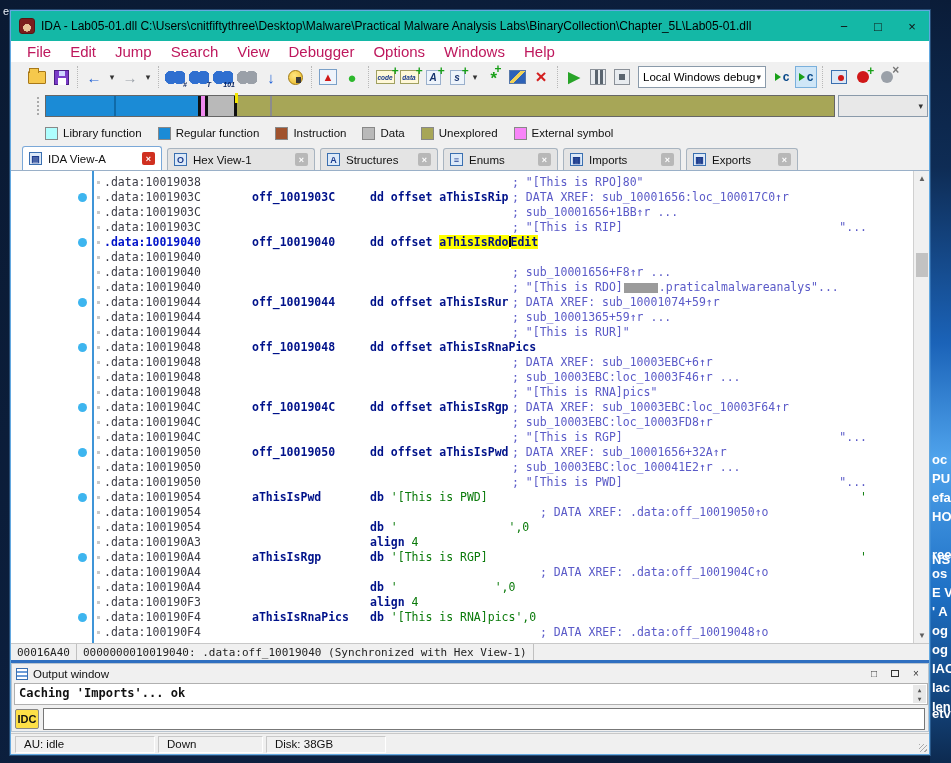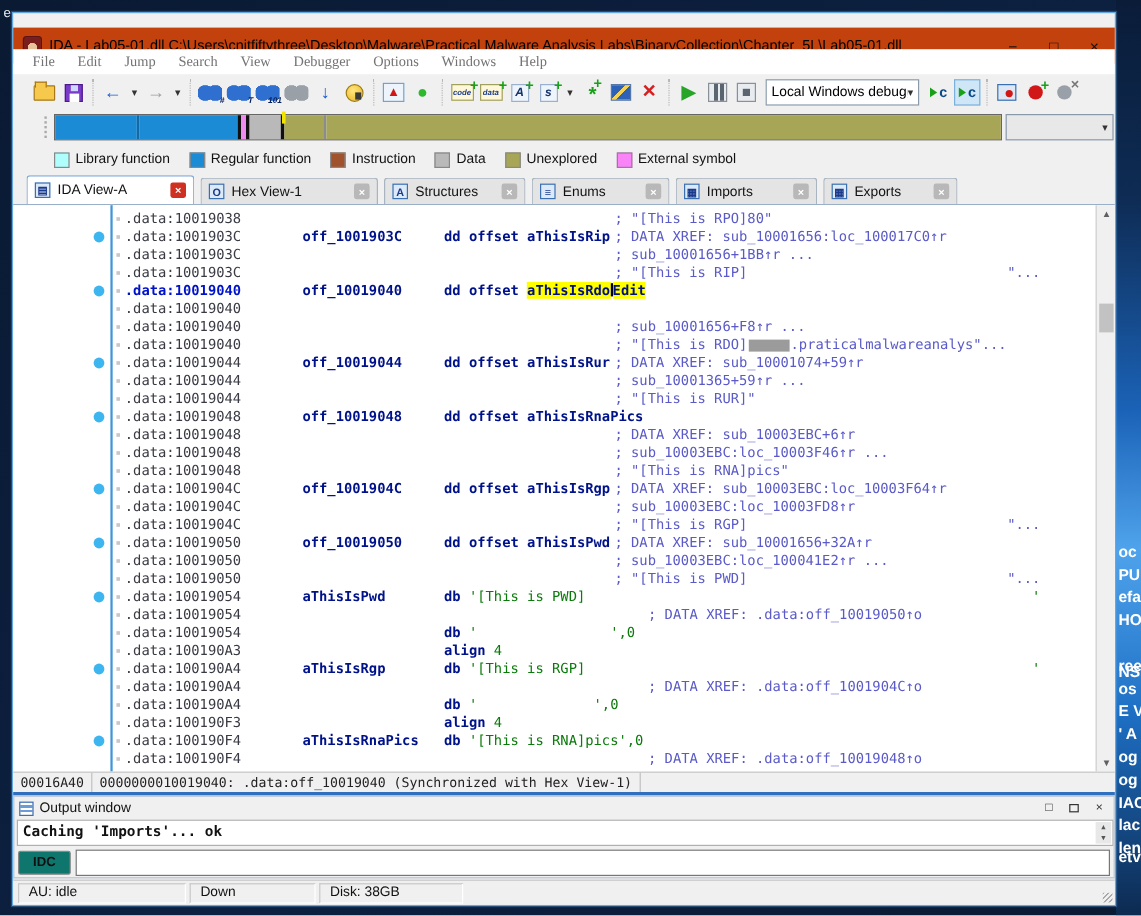--- a/index.html
+++ b/index.html
@@ -11,32 +11,32 @@
   
   .strip { position:absolute; left:930px; top:0; width:21px; height:763px;
     background:linear-gradient(180deg,#0a1c38 0%,#0e2c55 22%,#1b63b8 45%,#4fa3ec 60%,#1d6fc4 78%,#0d2a50 100%); }
   .frag { position:absolute; left:2px; color:#fff; font-weight:bold; font-size:13px; white-space:pre; }
   .desk-e { position:absolute; left:3px; top:5px; color:#e8eef6; font-size:11px; }
 
   
   .window { position:absolute; left:10px; top:10px; width:920px; height:745px;
     background:#f0f0f0; border:1px solid #63a8e0; box-shadow:0 0 0 1px rgba(90,160,220,.35); }
 
-  .titlebar { position:absolute; left:0; top:12px; width:100%; height:30px; background:#c2410c;
+  .titlebar { position:absolute; left:0; top:0; width:100%; height:30px; background:#14b8a6;
     display:flex; align-items:center; }
   .ida-logo { width:16px; height:16px; margin:0 6px 0 8px; border-radius:3px;
     background:radial-gradient(circle at 50% 62%, #e8c49a 0 34%, #7a1d1d 36% 100%); border:1px solid #5a1414; }
   .title-text { font-size:12px; color:#000; white-space:nowrap; overflow:hidden; flex:1; }
   .winbtns { display:flex; height:100%; }
   .winbtn { width:34px; height:100%; display:flex; align-items:center; justify-content:center;
     font-size:13px; color:#111; }
 
   .menubar { position:absolute; left:0; top:30px; width:100%; height:21px; background:#fff;
     display:flex; align-items:center; padding-left:16px; gap:19px; }
-  .mitem { font-size:12px; color:#737373;font-family:Liberation Serif, serif; }
+  .mitem { font-size:15px; color:#be185d; }
 
   .toolbar { position:absolute; left:0; top:51px; width:100%; height:30px; background:#f0f0f0;
     display:flex; align-items:center; padding-left:10px; }
   .tbgroup { display:flex; align-items:center; gap:2px; padding:0 5px; border-left:1px dotted #b8b8b8; }
   .tbgroup:first-child { border-left:none; }
   .tbtn { min-width:22px; height:22px; display:flex; align-items:center; justify-content:center;
     font-size:15px; font-weight:bold; position:relative; }
   .tbtn.big { font-size:19px; }
   .tbdrop { width:10px; font-size:9px; color:#333; text-align:center; }
   .ic-folder { width:18px; height:13px; background:#f6c84c; border:1px solid #a87818; border-radius:1px; position:relative; }
@@ -147,21 +147,21 @@
     linear-gradient(180deg,#fff 0 2px,#6c9cd8 2px 4px,#fff 4px 6px,#6c9cd8 6px 8px,#fff 8px); }
   .outtitle { font-size:11.5px; color:#111; flex:1; }
   .outbtn { width:16px; height:14px; display:flex; align-items:center; justify-content:center; font-size:10px; color:#333; }
   .floatsq { width:8px; height:7px; border:1px solid #333; position:relative; background:#f0f0f0; }
   .floatsq::before { content:""; position:absolute; left:2px; top:-3px; width:8px; height:7px; border:1px solid #333; background:#f0f0f0; z-index:-1; }
   .outlog { position:absolute; left:2px; top:19px; width:914px; height:22px; background:#fff; border:1px solid #b0b0b0;
     font-family:"DejaVu Sans Mono", monospace; font-size:12px; font-weight:600; color:#111; padding:2px 4px; }
   .logscroll { position:absolute; right:1px; top:1px; width:13px; height:18px; background:#e8e8e8; font-size:6px; color:#555;
     display:flex; flex-direction:column; align-items:center; justify-content:space-between; padding:1px 0; }
   .idcrow { position:absolute; left:0; top:42px; width:100%; height:26px; display:flex; align-items:center; padding:0 3px; gap:4px; }
-  .idcbtn { width:44px; height:20px; background:#0f766e; border:1px solid #888; border-radius:2px;
+  .idcbtn { width:24px; height:20px; background:#fde047; border:1px solid #888; border-radius:2px;
     font-size:11px; font-weight:bold; color:#111; display:flex; align-items:center; justify-content:center; }
   .idcinput { flex:1; height:22px; background:#fff; border:1px solid #777; font-size:12px; padding:0 4px;
     font-family:"DejaVu Sans Mono", monospace; }
 
   .statusbar { position:absolute; left:0; top:722px; width:918px; height:21px; background:#f0f0f0; border-top:1px solid #c8c8c8;
     display:flex; align-items:center; padding-left:4px; }
   .scell { height:17px; display:flex; align-items:center; padding:0 8px; font-size:11.5px; color:#111;
     border:1px solid; border-color:#c8c8c8 #fff #fff #c8c8c8; margin-right:3px; white-space:pre; }
   .scell.fill { flex:1; border:none; }
   .grip { position:absolute; right:2px; bottom:2px; width:8px; height:8px;

